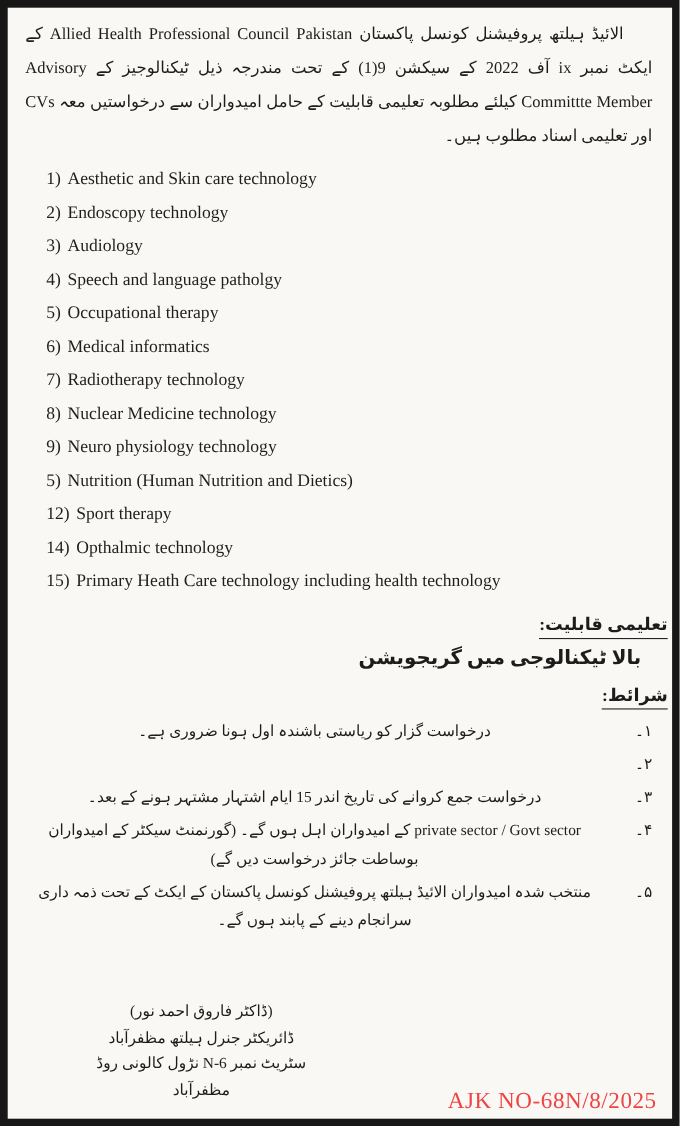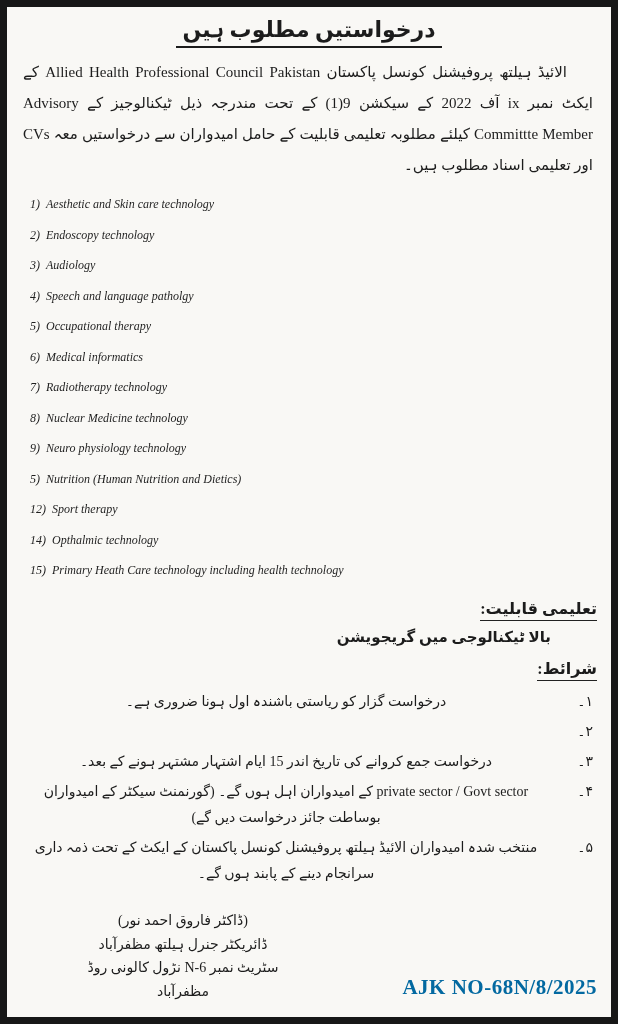--- a/index.html
+++ b/index.html
@@ -28,71 +28,68 @@
   .intro{
     direction:rtl;
     margin:9px 18px 0 16px;
     font-size:15px;line-height:31px;
     text-align:justify;
     text-indent:26px;
     font-family:"Liberation Serif","DejaVu Sans",serif;
   }
   
   .tech-list{
-    list-style:none;margin:8px 0 0 0;padding:0 0 0 23px;
+    list-style:none;margin:8px 0 0 12px;padding:0 0 0 23px;
     direction:ltr;
     font-family:"Liberation Serif","DejaVu Serif",serif;
-    font-size:12px;color:#1e1e1e;font-style:italic;
+    font-size:16px;color:#1e1e1e;
   }
   .tech-list li{line-height:30.5px;white-space:nowrap;}
   .tech-list .num{margin-right:6px;}
   
   .rtl-block{direction:rtl;}
-  .sec-heading{ padding-right:14px; margin-top:13px;}
+  .sec-heading{ padding-right:4px; margin-top:13px;}
   .sec-heading span{
     display:inline-block;font-size:16px;font-weight:bold;
     border-bottom:1.6px solid #222;padding-bottom:2px;
     font-family:"Liberation Serif","DejaVu Sans",serif;
   }
   .qual-text{
-    text-align:right;padding-right:60px;margin-top:7px;
-    font-size:15px;font-weight:bold;
+    text-align:right;padding-right:28px;margin-top:7px;
+    font-size:18px;font-weight:bold;
     font-family:"Liberation Serif","DejaVu Sans",serif;
   }
   .conditions{margin-top:8px;}
   .cond-row{
     display:flex;direction:rtl;
     padding:0 18px 0 12px;margin-bottom:4px;
     font-size:14px;line-height:26px;
     font-family:"Liberation Serif","DejaVu Sans",serif;
   }
   .cond-num{flex:0 0 40px;text-align:right;}
   .cond-text{flex:1;text-align:center;}
   
   .signature{
     position:absolute;left:58px;bottom:14px;width:236px;
     direction:rtl;text-align:center;
     font-size:14px;font-weight:normal;line-height:23.5px;
     font-family:"Liberation Serif","DejaVu Sans",serif;
   }
   .ref-no{
-    position:absolute;right:14px;bottom:17px;
+    position:absolute;right:14px;bottom:4px;
     font-family:"Liberation Serif","DejaVu Serif",serif;
-    font-size:21px;font-weight:bold;letter-spacing:0.5px;
-    color:#0369a1;direction:ltr;
+    font-size:21px;font-weight:normal;letter-spacing:0.5px;
+    color:#ef4444;direction:ltr;
   }
 </style>
 </head>
 <body>
 
 <div class="ad-frame">
 
-  <div class="title-wrap">
-    <span>درخواستیں مطلوب ہیں</span>
-  </div>
 
   <p class="intro">الائیڈ ہیلتھ پروفیشنل کونسل پاکستان Allied Health Professional Council Pakistan کے ایکٹ نمبر ix آف 2022 کے سیکشن 9(1) کے تحت مندرجہ ذیل ٹیکنالوجیز کے Advisory Committte Member کیلئے مطلوبہ تعلیمی قابلیت کے حامل امیدواران سے درخواستیں معہ CVs اور تعلیمی اسناد مطلوب ہیں۔</p>
 
   <ul class="tech-list">
     <li><span class="num">1)</span><span>Aesthetic and Skin care technology</span></li>
     <li><span class="num">2)</span><span>Endoscopy technology</span></li>
     <li><span class="num">3)</span><span>Audiology</span></li>
     <li><span class="num">4)</span><span>Speech and language patholgy</span></li>
     <li><span class="num">5)</span><span>Occupational therapy</span></li>
     <li><span class="num">6)</span><span>Medical informatics</span></li>

